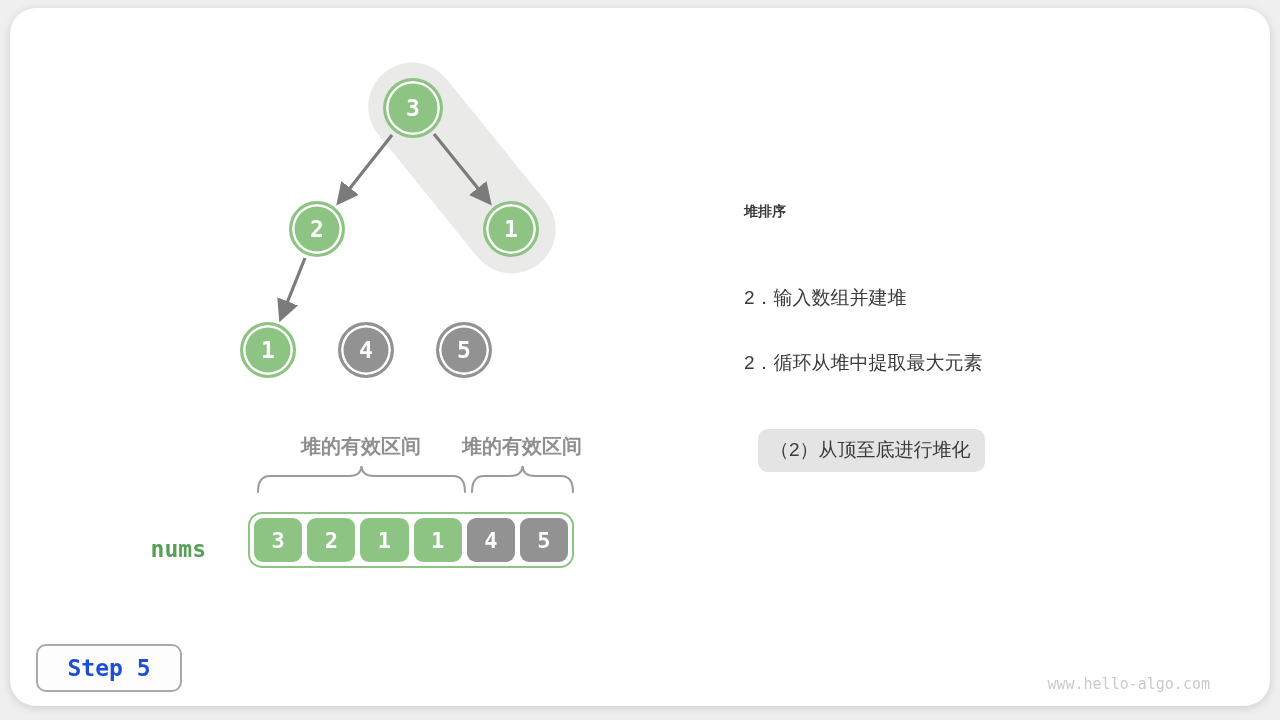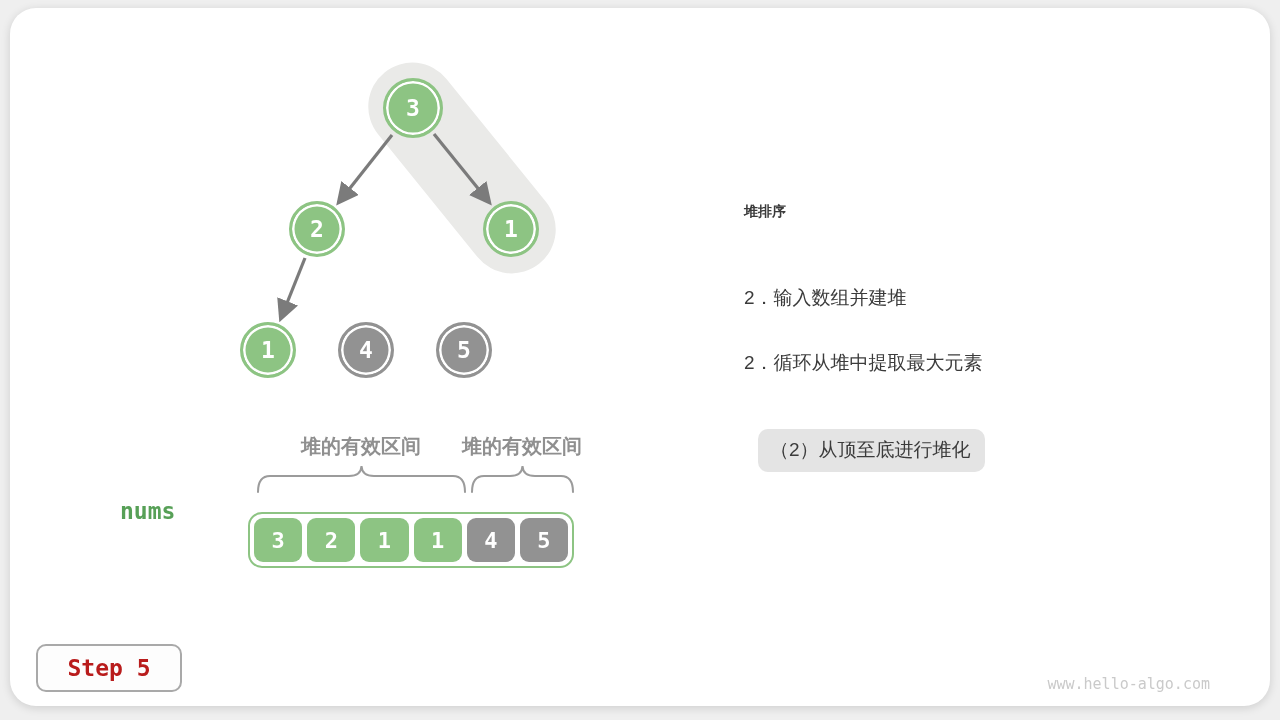--- a/index.html
+++ b/index.html
@@ -39,21 +39,21 @@
   
   .region-label{
     position:absolute;top:433px;transform:translateX(-50%);
     font-weight:bold;font-size:20px;color:var(--label_gray);white-space:nowrap;
   }
   .rl-1{left:361px;} .rl-2{left:522px;}
   .braces{position:absolute;left:240px;top:464px;width:350px;height:34px;}
 
   
   .nums-label{
-    position:absolute;left:120px;top:498px;width:86px;
+    position:absolute;left:120px;top:536px;width:86px;text-align:right;
     font:bold 23px "DejaVu Sans Mono", monospace;color:var(--green_dark);
   }
   .array{
     position:absolute;left:248px;top:512px;width:326px;height:56px;
     box-sizing:border-box;border:2.5px solid var(--green);border-radius:14px;
     background:#fff;display:flex;gap:5px;padding:4px;
   }
   .cell{
     flex:1;border-radius:9px;display:flex;align-items:center;justify-content:center;
     color:#fff;font:bold 22px "DejaVu Sans Mono", monospace;
@@ -75,21 +75,21 @@
   .pi-3{
     left:744px;top:429px;background:var(--highlight_bg);
     border-radius:10px;padding:8px 14px 9px 12px;margin-left:14px;
   }
 
   
   .step-badge{
     position:absolute;left:36px;top:644px;width:146px;height:48px;
     box-sizing:border-box;border:2px solid #a9a9a9;border-radius:10px;
     background:#fdfdfd;display:flex;align-items:center;justify-content:center;
-    font:bold 23px "DejaVu Sans Mono", monospace;color:#b91c1c;
+    font:bold 23px "DejaVu Sans Mono", monospace;color:#1d4ed8;
   }
 
   .watermark{
     position:absolute;right:70px;top:675px;
     font:15px "DejaVu Sans Mono", monospace;color:var(--watermark);
   }
 </style>
 </head>
 <body style="--green: #8DC483; --green_dark: #57A057; --gray_node: #929292; --arrow: #7B7B7B; --blob: #EAEAE8; --label_gray: #8F8F8F; --text_dark: #3B3B3B; --highlight_bg: #E4E4E4; --brace: #9B9B9B; --watermark: #CACACA;">
 

